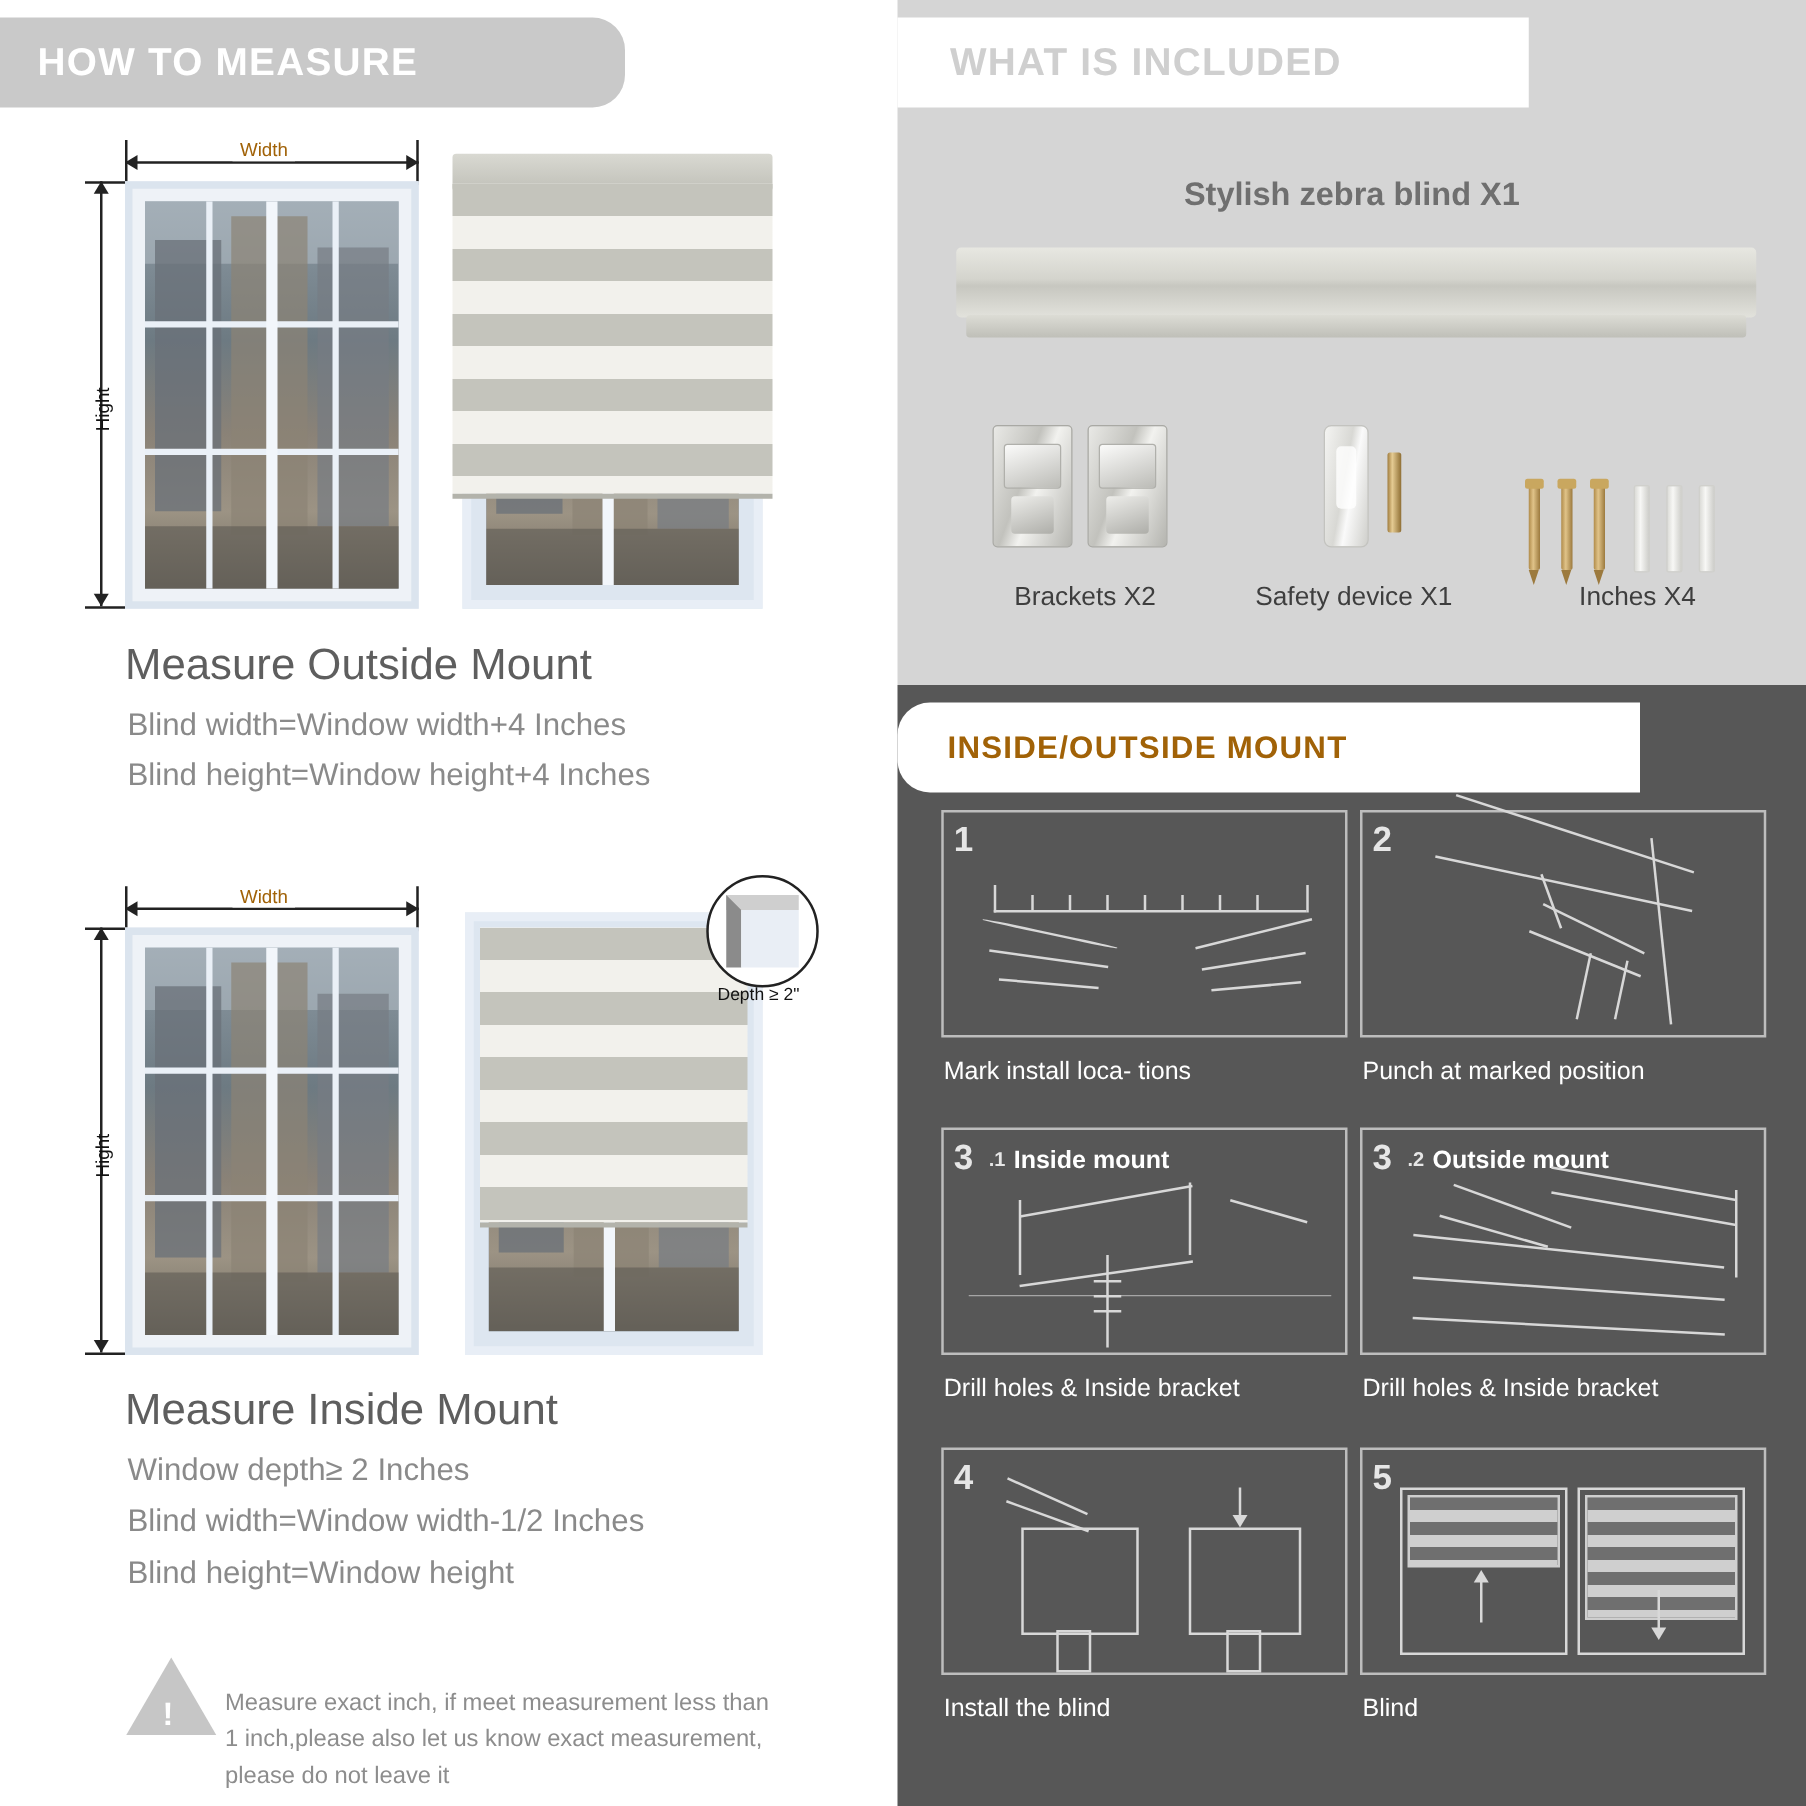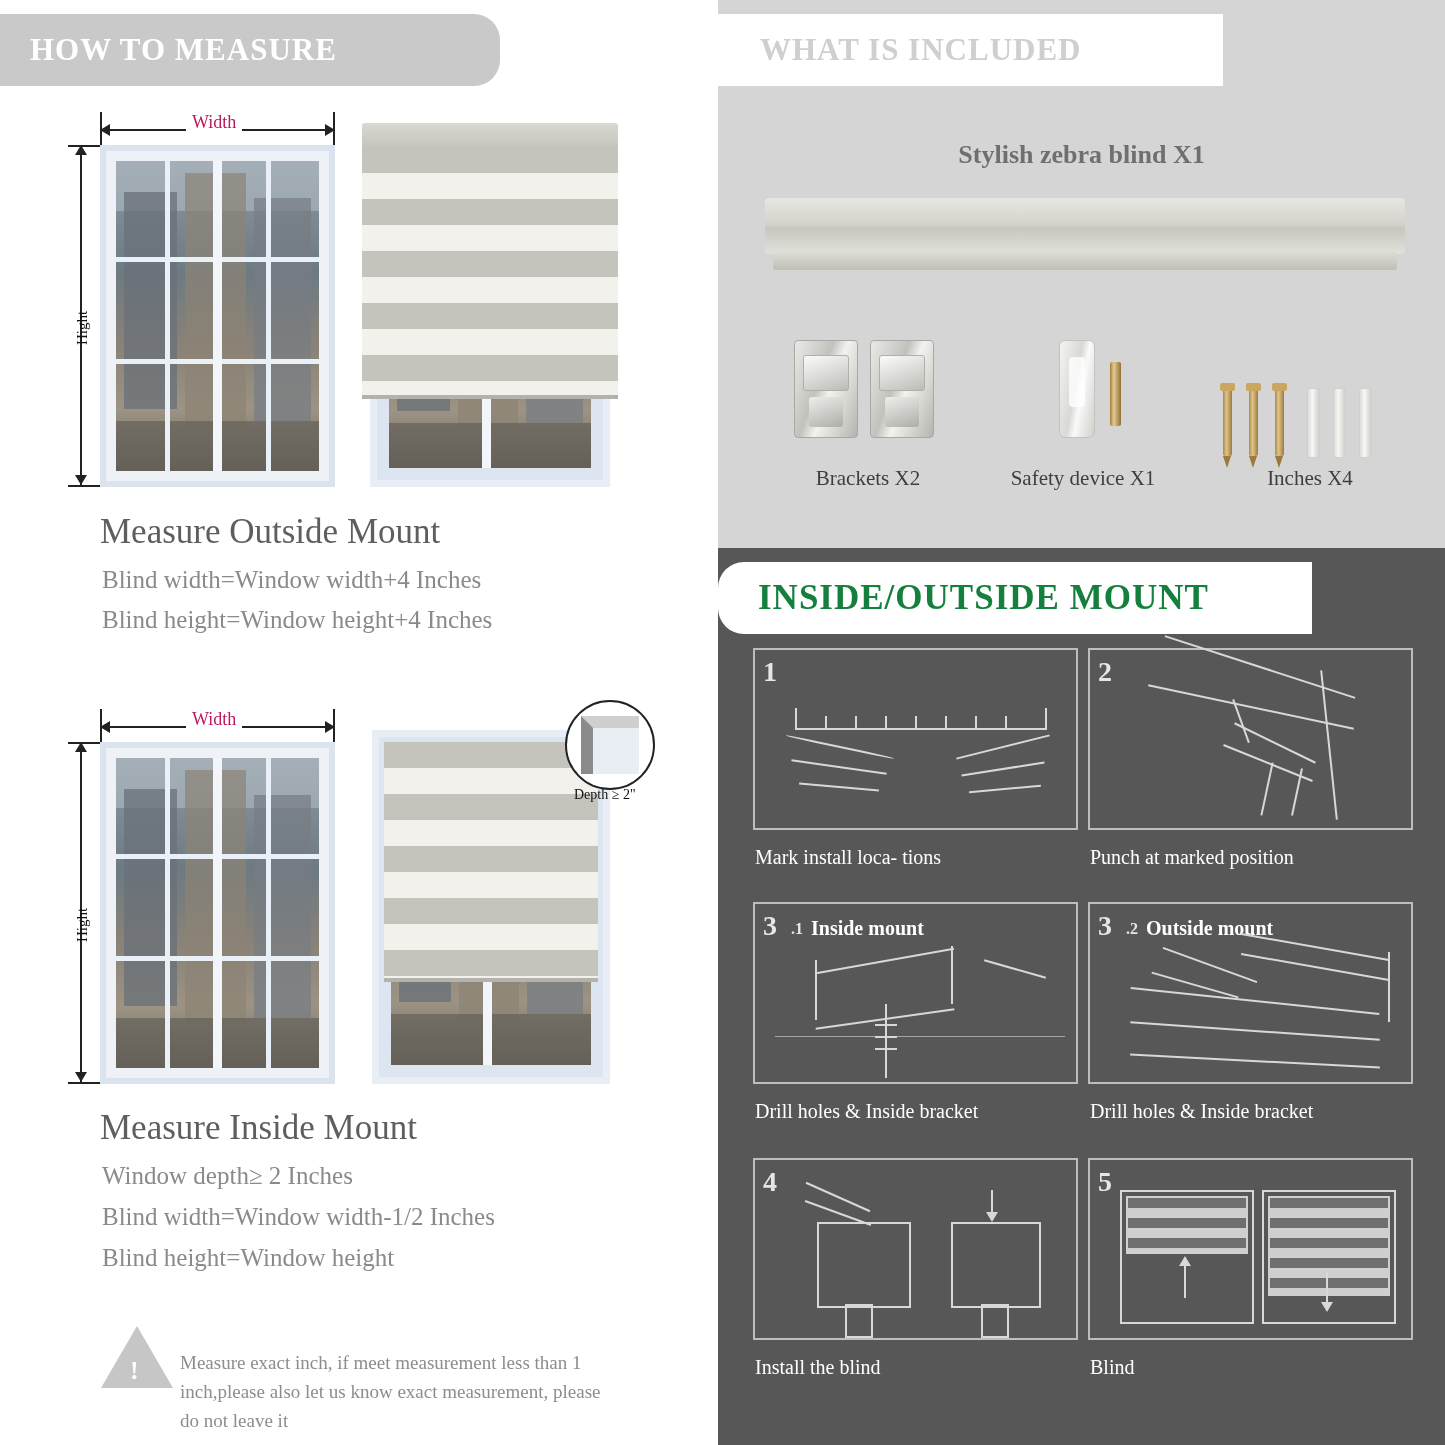--- a/index.html
+++ b/index.html
@@ -2,21 +2,21 @@
 <html><head>
 <meta charset="utf-8">
 <style>
   html,body{margin:0;padding:0;}
   body{
     width:1445px;height:1445px;
     background:#ffffff;
     font-family:"Liberation Sans", sans-serif;
     overflow:hidden;
   }
-  .page{position:relative;width:1445px;height:1263px;font-family:Liberation Serif, serif;}
+  .page{position:relative;width:1445px;height:1263px;}
 
   
   .left-col{position:absolute;left:0;top:0;width:710px;height:1445px;background:#fff;}
 
   .banner{
     position:absolute;
     background:#c9c9c9;
     border-radius:0 26px 26px 0;
     display:flex;align-items:center;
     box-sizing:border-box;
@@ -75,21 +75,21 @@
   
   .dim-line{position:absolute;background:#222;}
   .dim-h{height:2px;}
   .dim-v{width:2px;}
   .tick{position:absolute;background:#222;}
   .arrow{position:absolute;width:0;height:0;}
   .arrow-l{border-top:6px solid transparent;border-bottom:6px solid transparent;border-right:10px solid #222;}
   .arrow-r{border-top:6px solid transparent;border-bottom:6px solid transparent;border-left:10px solid #222;}
   .arrow-u{border-left:6px solid transparent;border-right:6px solid transparent;border-bottom:10px solid #222;}
   .arrow-d{border-left:6px solid transparent;border-right:6px solid transparent;border-top:10px solid #222;}
-  .dim-label{position:absolute;font-size:18px;color:#be185d;background:#fff;padding:0 6px;}
+  .dim-label{position:absolute;font-size:15px;color:#a16207;background:#fff;padding:0 6px;}
   .dim-label-v{position:absolute;font-size:15px;color:#111;transform:rotate(-90deg);transform-origin:left top;white-space:nowrap;}
 
   .head-title{position:absolute;font-size:35px;color:#5e5e5e;font-weight:400;}
   .rule-line{position:absolute;font-size:25px;color:#8a8a8a;white-space:nowrap;}
 
   
   .depth-circle{
     position:absolute;width:86px;height:86px;border-radius:50%;
     border:2px solid #222;background:#fff;overflow:hidden;
   }
@@ -153,21 +153,21 @@
   }
   .gold-screw{
     position:absolute;width:11px;height:64px;
     background:linear-gradient(90deg,#a07c3d,#e5cb93 35%,#8f6f34);
     border-radius:2px;
   }
 
   
   .right-bottom{position:absolute;left:718px;top:548px;width:727px;height:897px;background:#575757;}
   #mount-banner{left:718px;top:562px;width:594px;height:72px;padding-left:40px;}
-  #mount-banner .banner-text{color:#15803d;font-size:35px;}
+  #mount-banner .banner-text{color:#a16207;font-size:25px;}
 
   .step{
     position:absolute;border:2px solid #bdbdbd;background:#575757;box-sizing:border-box;
   }
   .step-num{
     position:absolute;left:8px;top:6px;font-size:28px;color:#e6e6e6;font-weight:bold;
   }
   .step-inline-label{position:absolute;left:56px;top:13px;font-size:20px;color:#ffffff;font-weight:bold;}
   .step-caption{position:absolute;font-size:20px;color:#ffffff;text-align:right;}
 

